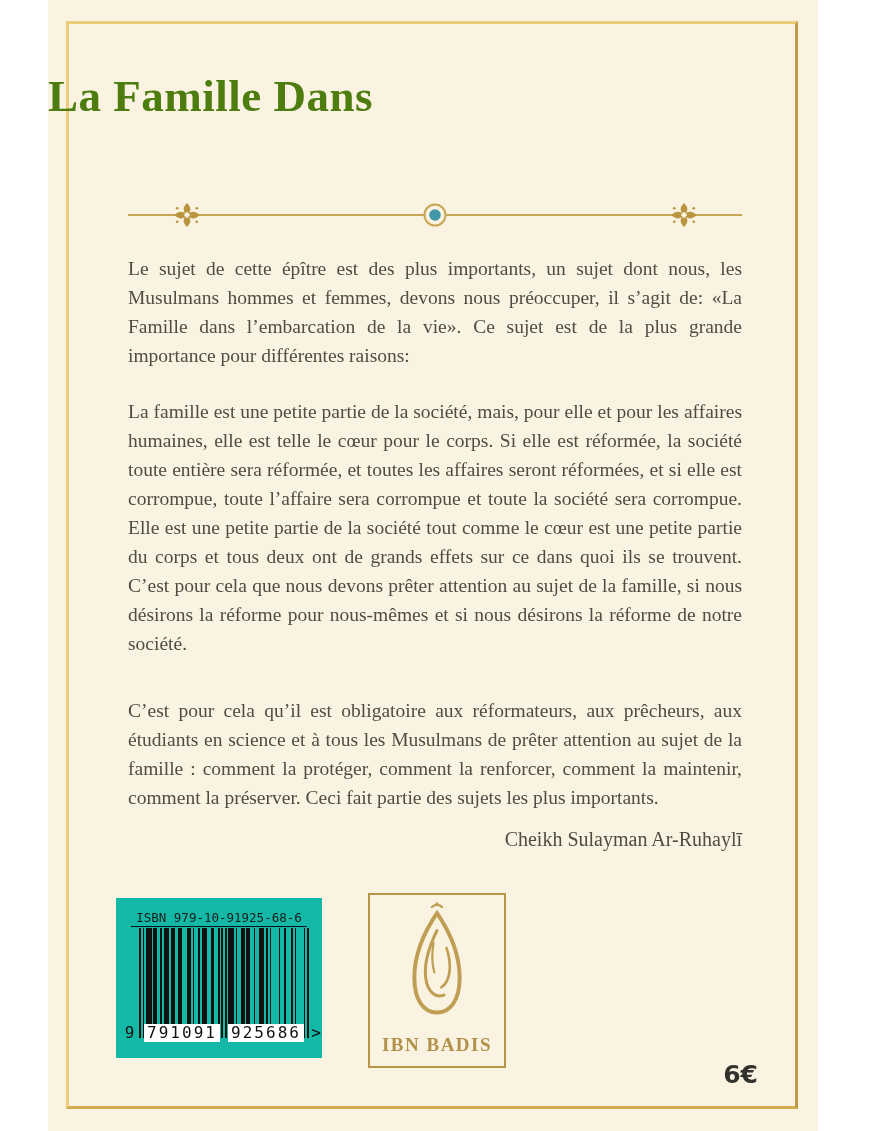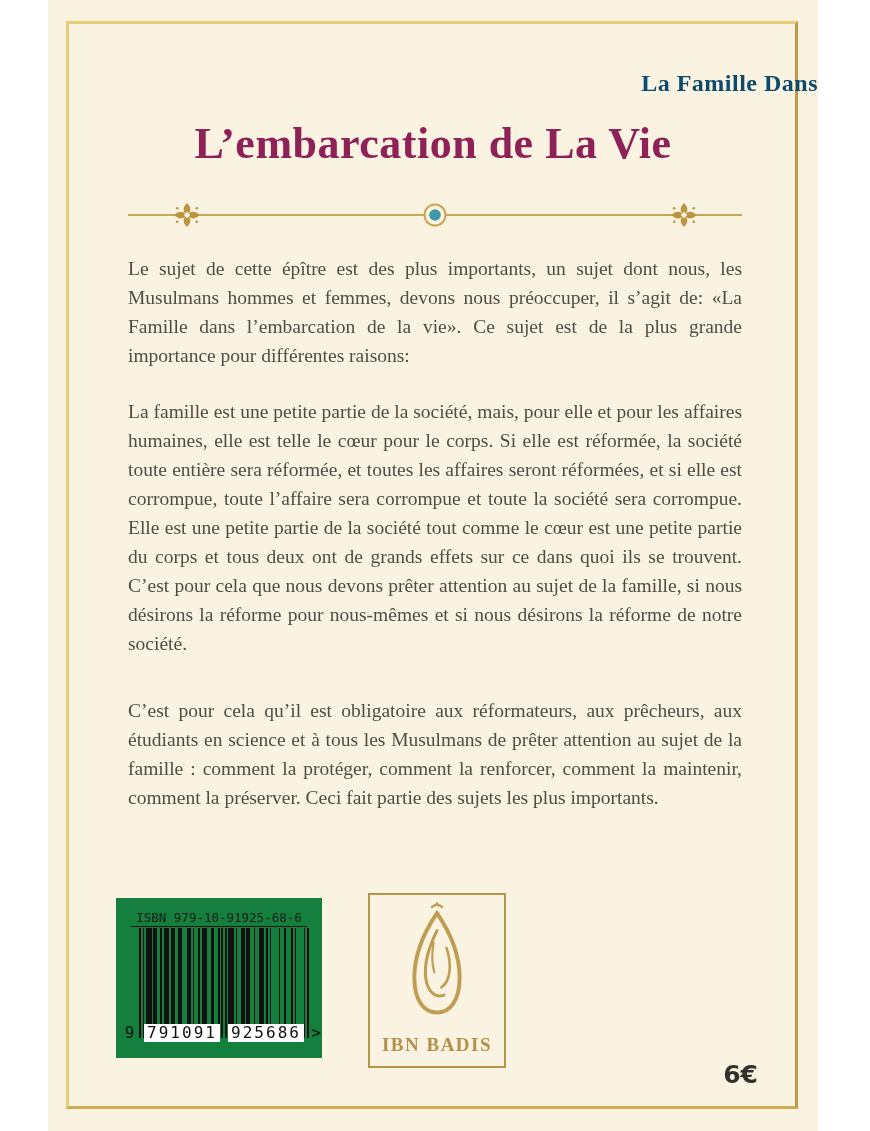--- a/index.html
+++ b/index.html
@@ -16,22 +16,22 @@
   }
   .frame{
     position:absolute;left:18px;top:21px;right:20px;bottom:22px;
     border-style:solid;border-width:3.5px;
     border-top-color:#eccd77;border-left-color:#eccd77;
     border-right-color:#bd9c47;border-bottom-color:#cfae52;
     pointer-events:none;
   }
   .title1{
     position:absolute;left:0;top:70px;width:100%;
-    text-align:right;margin:0;
-    font-size:24px;font-weight:bold;color:#0c4a6e;
+    text-align:left;margin:0;
+    font-size:45px;font-weight:bold;color:#4d7c0f;
     letter-spacing:0.5px;
   }
   .title2{
     position:absolute;left:0;top:118px;width:100%;
     text-align:center;margin:0;
     font-size:44px;font-weight:bold;color:#8e2157;
     letter-spacing:0.5px;
   }
   .divider{
     position:absolute;left:80px;top:198px;width:614px;height:34px;
@@ -52,21 +52,21 @@
     font-size:19.5px;line-height:29px;color:#514b43;
     text-align:justify;
   }
   .blurb p{margin:0 0 27px 0;}
   .blurb p:last-of-type{margin-bottom:0;margin-top:38px;}
   .author{
     margin-top:13px;text-align:right;font-size:20px;color:#514b43;
   }
   .barcode-box{
     position:absolute;left:68px;top:898px;width:206px;height:160px;
-    background:#15803d;
+    background:#14b8a6;
   }
   .isbn{
     width:176px;margin:12px auto 0 auto;text-align:center;
     font-family:"DejaVu Sans Mono", monospace;
     font-size:12.5px;color:#1a1a1a;letter-spacing:0px;
     border-bottom:1.5px solid #111;padding-bottom:1px;
     white-space:nowrap;
   }
   .bars-row{
     position:relative;width:192px;height:130px;margin:1px auto 0 auto;
@@ -99,21 +99,20 @@
   }
 </style>
 </head>
 <body>
 
 <div class="cover">
 
   <div class="frame"></div>
 
   <h1 class="title1">La Famille Dans</h1>
-  <h2 class="title2">L’embarcation de La Vie</h2>
 
   <div class="divider">
     <div class="rule"></div>
     <svg class="fleuron left" viewBox="0 0 40 34">
       <g fill="#b9953f">
         <path d="M20,1 C14,7 14,12 20,17 C26,12 26,7 20,1 Z"></path>
         <path d="M20,33 C14,27 14,22 20,17 C26,22 26,27 20,33 Z"></path>
         <path d="M3,17 C9,11 15,11 20,17 C15,23 9,23 3,17 Z"></path>
         <path d="M37,17 C31,11 25,11 20,17 C25,23 31,23 37,17 Z"></path>
         <circle cx="7" cy="8" r="1.8"></circle>
@@ -139,20 +138,21 @@
           <circle cx="33" cy="26" r="1.8"></circle>
       </g>
       <rect x="17" y="14" width="6" height="6" transform="rotate(45 20 17)" fill="#fbf3e1"></rect>
     </svg>
   </div>
 
   <div class="blurb">
     <p>Le sujet de cette épître est des plus importants, un sujet dont nous, les Musulmans hommes et femmes, devons nous préoccuper, il s’agit de: «La Famille dans l’embarcation de la vie». Ce sujet est de la plus grande importance pour différentes raisons:</p>
     <p>La famille est une petite partie de la société, mais, pour elle et pour les affaires humaines, elle est telle le cœur pour le corps. Si elle est réformée, la société toute entière sera réformée, et toutes les affaires seront réformées, et si elle est corrompue, toute l’affaire sera corrompue et toute la société sera corrompue. Elle est une petite partie de la société tout comme le cœur est une petite partie du corps et tous deux ont de grands effets sur ce dans quoi ils se trouvent. C’est pour cela que nous devons prêter attention au sujet de la famille, si nous désirons la réforme pour nous-mêmes et si nous désirons la réforme de notre société.</p>
     <p>C’est pour cela qu’il est obligatoire aux réformateurs, aux prêcheurs, aux étudiants en science et à tous les Musulmans de prêter attention au sujet de la famille : comment la protéger, comment la renforcer, comment la maintenir, comment la préserver. Ceci fait partie des sujets les plus importants.</p>
+    <div class="author">Cheikh Sulayman Ar-Ruhaylī</div>
   </div>
 
   <div class="barcode-box">
     <div class="isbn">ISBN 979-10-91925-68-6</div>
     <div class="bars-row">
       <svg id="barcode-svg" width="170" height="112" viewBox="0 0 95 112" preserveAspectRatio="none" shape-rendering="crispEdges">
           <rect x="0" y="0" width="1" height="110" fill="#111"></rect>
           <rect x="2" y="0" width="1" height="110" fill="#111"></rect>
           <rect x="4" y="0" width="1" height="96" fill="#111"></rect>
           <rect x="5" y="0" width="1" height="96" fill="#111"></rect>

